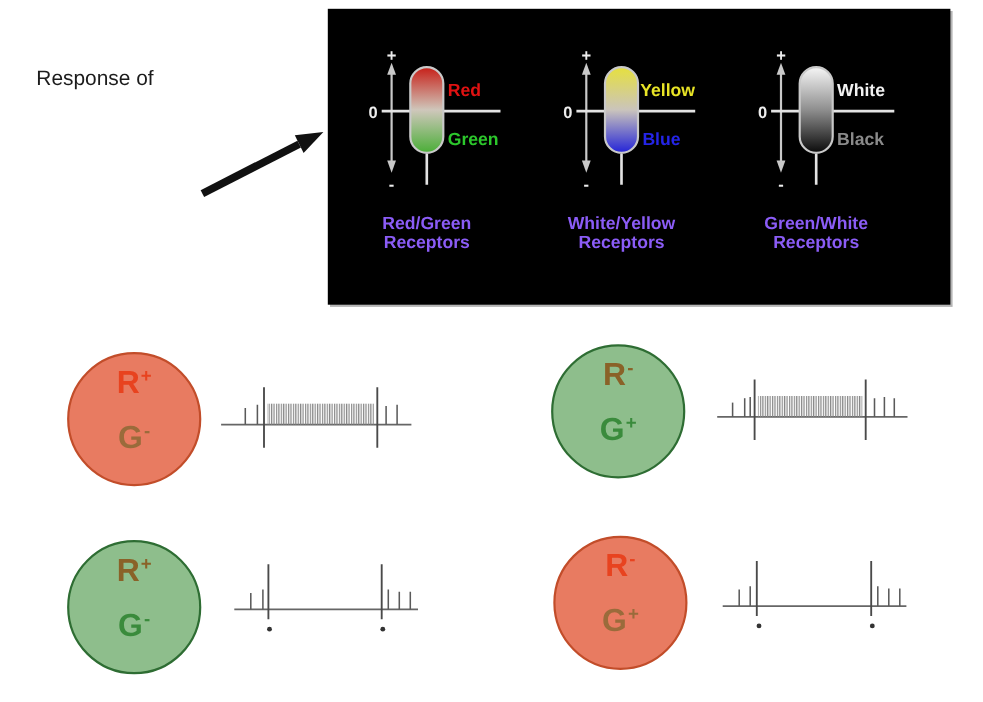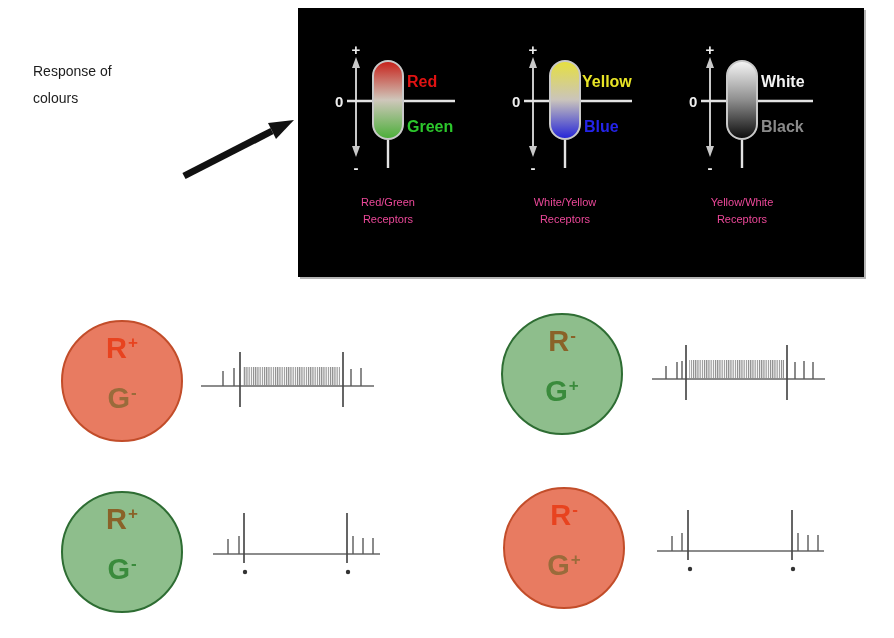--- a/index.html
+++ b/index.html
@@ -1,32 +1,32 @@
 <!DOCTYPE html>
 <html><head>
 <meta charset="utf-8">
 <style>
   html,body{margin:0;padding:0;background:#ffffff;}
   #stage{position:relative;width:894px;height:638px;background:#ffffff;overflow:hidden;
          font-family:"Liberation Sans",sans-serif;}
 
   
   .annotation{position:absolute;left:33px;top:58px;width:240px;
-              font-size:14px;line-height:27px;color:#1c1c1c;}
+              font-size:19px;line-height:27px;color:#1c1c1c;}
 
   
   .arrow{position:absolute;}
 
   
   .panel{position:absolute;left:298px;top:8px;width:566px;height:269px;background:#000;
          box-shadow:2px 2px 0 #b5b5b5;}
   .receptors{display:flex;gap:7px;padding:30px 0 0 35px;}
   .receptor{width:170px;flex:0 0 auto;}
   .caption{width:132px;margin:12px 0 0 -11px;text-align:center;
-           font-weight:normal;font-size:11px;line-height:17px;color:#ec4899;}
+           font-weight:bold;font-size:16px;line-height:17px;color:#8b5cf6;}
 
   
   .ax{font-family:"Liberation Sans",sans-serif;font-weight:bold;font-size:15px;fill:#ededed;}
   .axm{text-anchor:middle;}
   .vax{stroke:#c9c9c9;stroke-width:2;}
   .axhead{fill:#c9c9c9;}
   .hax{stroke:#e3e3e3;stroke-width:2.4;}
   .lbl{font-family:"Liberation Sans",sans-serif;font-weight:bold;font-size:16px;}
 
   
@@ -44,21 +44,20 @@
   .train line.tall{stroke:#4a4a4a;stroke-width:1.7;}
   .train circle{fill:#333;}
 </style>
 </head>
 <body>
 
 <div id="stage">
 
   <div class="annotation">
     <div>Response of</div>
-    <div>colours</div>
   </div>
 
   <svg class="arrow" style="left:174px;top:108px" width="130" height="80" viewBox="0 0 130 80">
     <line x1="10" y1="68" x2="98" y2="23" stroke="#111" stroke-width="7"></line>
     <polygon points="120,12 102,31 94,15" fill="#111"></polygon>
   </svg>
 
   <div class="panel">
     <div class="receptors">
 
@@ -137,21 +136,21 @@
             <text class="ax axm" x="23" y="135">-</text>
             <text class="ax" x="2" y="69">0</text>
             <line class="hax" x1="14" y1="63" x2="126" y2="63"></line>
           </g>
           <rect x="40" y="23" width="30" height="78" rx="15" fill="url(#grad2)" stroke="#c9c9c9" stroke-width="2"></rect>
           <line class="hax" x1="55" y1="102" x2="55" y2="130"></line>
           <text class="lbl" x="74" y="49" fill="#f2f2f2">White</text>
           <text class="lbl" x="74" y="94" fill="#8a8a8a">Black</text>
         </svg>
         <div class="caption">
-          <div>Yellow/White</div>
+          <div>Green/White</div>
           <div>Receptors</div>
         </div>
       </div>
 
     </div>
   </div>
 
   <div class="cell-circle" style="left: 61px; top: 320px; background-color: rgb(232, 123, 97); border-color: rgb(194, 77, 42);">
     <div class="cl" style="color: rgb(232, 67, 31);"><span>R</span><span class="sup">+</span></div>
     <div class="cl" style="color: rgb(154, 107, 59);"><span>G</span><span class="sup">-</span></div>

